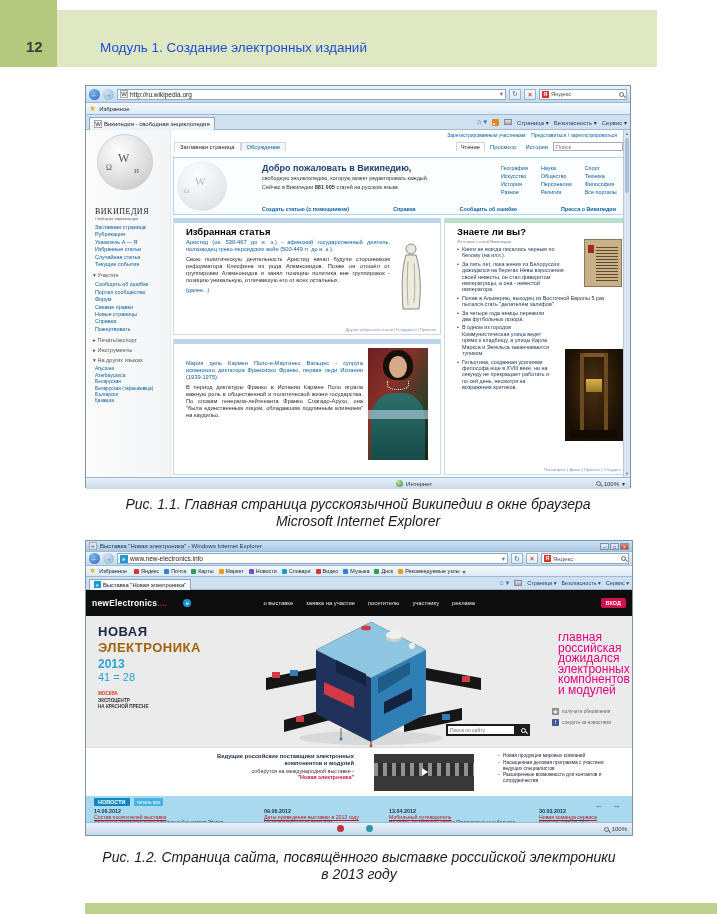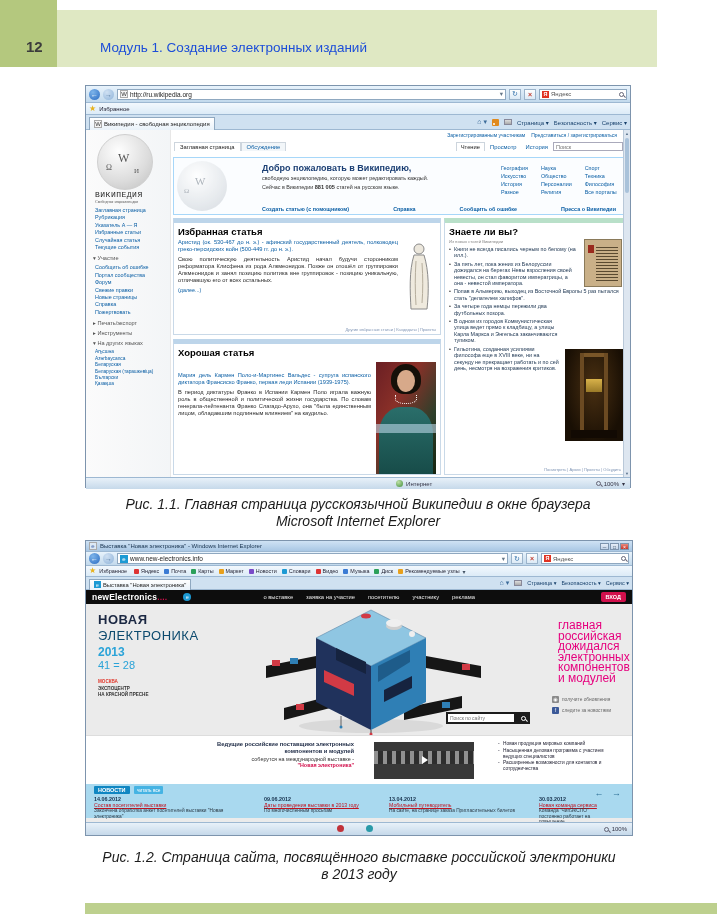--- a/index.html
+++ b/index.html
@@ -39,21 +39,21 @@
 .rssic:after{content:'';position:absolute;left:1px;bottom:1px;width:2px;height:2px;background:#fff;border-radius:50%}
 .prn{width:8px;height:6px;background:linear-gradient(#ddd,#aaa);border:1px solid #889}
 .wc{display:flex;gap:1px;margin-left:auto}
 .wc span{width:9px;height:7px;border:1px solid #7d94ad;background:linear-gradient(#e6eef7,#c3d4e8);font-size:5px;line-height:6px;text-align:center;color:#345}
 .wc .cl{background:linear-gradient(#e98a7e,#c8372a);color:#fff}
 
 .wcontent{position:relative;height:347px;background:#fff;overflow:hidden}
 .sb{position:absolute;left:0;top:0;width:85px;height:100%;background:linear-gradient(90deg,#fbfbfb,#f3f5f7);border-right:1px solid #e7e7e7;padding:4px 0 0 7px}
 .wlogo{width:56px;height:56px;border-radius:50%;background:radial-gradient(circle at 38% 30%,#fefefe,#dcdcdc 60%,#bfbfbf);border:1px solid #cfcfcf;margin-left:4px;position:relative;color:#555}
 .wlogo i{position:absolute;font-style:normal;font-family:"Liberation Serif",serif}
-.wmark{font-family:Liberation Mono, monospace;font-size:8px;letter-spacing:.5px;color:#222;margin:0 0 0 2px}
+.wmark{font-family:Liberation Serif, serif;font-size:8px;letter-spacing:.5px;color:#222;margin:17px 0 0 2px}
 .wmsub{font-family:"Liberation Serif",serif;font-size:4px;color:#555;margin-left:2px}
 .snav{display:flex;flex-direction:column;margin:3px 0 0 2px}
 .snav a{font-size:5.4px;line-height:7.4px;color:#0b5fa5;text-decoration:none}
 .langs a{font-size:4.8px;line-height:6.4px}
 .shead{font-size:5.6px;color:#555;margin:4px 0 0 0}
 .wmain{position:absolute;left:86px;top:0;right:7px;bottom:0}
 .pers{position:absolute;right:6px;top:2px;display:flex;gap:6px}
 .pers a{font-size:5px;color:#0b5fa5;text-decoration:none}
 .ptabs{position:absolute;left:2px;top:12px;display:flex}
 .ptabs span{font-size:5.8px;padding:1px 5px;border:1px solid #cdd5dd;border-bottom:none;color:#0b5fa5;background:#f2f6f9}
@@ -67,21 +67,21 @@
 .wglobe i{position:absolute;font-style:normal;font-family:"Liberation Serif",serif}
 .wel-center{position:absolute;left:88px;top:5px;width:225px;text-align:left}
 .wel-t{font-size:9px;font-weight:bold;color:#1b3f74}
 .wel-s{font-size:5.4px;color:#333;margin-top:2px}
 .wel-c{font-size:5.4px;color:#333;margin-top:3px}
 .wel-c b{font-size:5.6px}
 .portals{position:absolute;left:327px;top:6px;display:grid;grid-template-rows:repeat(4,8px);grid-auto-flow:column;column-gap:13px}
 .portals a{font-size:5.4px;color:#0b5fa5;text-decoration:none;line-height:8px}
 .qlinks{position:absolute;left:88px;right:8px;bottom:2px;display:flex;justify-content:space-between}
 .qlinks a{font-size:5.4px;font-weight:bold;color:#0b5fa5;text-decoration:none}
-.wbox{position:absolute;background:#fff;border:1px solid #c9d9e8;border-top:5px solid #bdd5ea;padding:2px 4px}
+.wbox{position:absolute;background:#fff;border:1px solid #c9d9e8;border-top:5px solid #bdd5ea;padding:2px 12px}
 .wbox.green{border-top-color:#b9e0c9}
 .wbox h3{font-size:9.5px;color:#000;margin:1px 0 2px}
 .wbox p{font-size:5.7px;line-height:7px;color:#2b2b2b;margin-bottom:3px;text-align:justify}
 .blue{color:#0b5fa5}
 .more{font-size:5.4px;color:#0b5fa5}
 .boxfoot{position:absolute;right:4px;bottom:2px;font-size:4px;color:#7f95b5}
 .statue{float:right;margin:2px 0 2px 4px}
 .cphoto{float:right;width:60px;height:112px;margin:2px 0 2px 5px;position:relative;overflow:hidden;background:linear-gradient(120deg,#6a1f24,#8a3028 35%,#2e3f2a 70%,#15240f)}
 .cphoto div{position:absolute}
 .ch{left:15px;top:2px;width:30px;height:30px;background:#151009;border-radius:50% 50% 42% 42%}
@@ -111,30 +111,30 @@
 .favlinks{display:flex;align-items:center;gap:5px;margin-left:4px}
 .favlink{display:inline-flex;align-items:center;gap:2px;font-size:5.4px;color:#223;white-space:nowrap}
 .fico{width:5px;height:5px;border-radius:1px;display:inline-block}
 .favlink:nth-child(6n+1) .fico{background:#d33}
 .favlink:nth-child(6n+2) .fico{background:#3a7bd4}
 .favlink:nth-child(6n+3) .fico{background:#2ca05a}
 .favlink:nth-child(6n+4) .fico{background:#e8a01c}
 .favlink:nth-child(6n+5) .fico{background:#7a4bc8}
 .favlink:nth-child(6n+6) .fico{background:#1c9ad4}
 .site{position:relative;height:232px;background:#ebebeb;overflow:hidden}
-.nblack{height:14px;background:#0d0d0d;display:flex;align-items:center;padding:0 6px;gap:16px}
+.nblack{height:26px;background:#0d0d0d;display:flex;align-items:center;padding:0 6px;gap:16px}
 .nlogo{color:#fff;font-weight:bold;font-size:8.5px;letter-spacing:.2px}
 .nlogo b{color:#d2104c;font-size:8.5px}
 .nbadge{width:8px;height:8px;border-radius:50%;background:#1c9ad4;color:#fff;font-size:5px;line-height:8px;text-align:center}
 .nnav{display:flex;gap:13px;margin-left:56px}
 .nnav a{color:#e8e8e8;font-size:5.8px;text-decoration:none;white-space:nowrap}
 .nlogin{margin-left:auto;background:#d2104c;color:#fff;font-size:5.5px;font-weight:bold;padding:2px 5px;border-radius:2px}
 .hero{position:relative;height:131px;background:#ebebeb}
 .ht1{position:absolute;left:12px;top:8px;font-size:13px;font-weight:bold;color:#1a2742;letter-spacing:.5px}
-.ht2{position:absolute;left:12px;top:24px;font-size:13px;font-weight:normal;color:#0c4a6e;letter-spacing:.5px}
+.ht2{position:absolute;left:12px;top:24px;font-size:13px;font-weight:bold;color:#a16207;letter-spacing:.5px}
 .hyr{position:absolute;left:12px;top:41px;font-size:12px;font-weight:bold;color:#2aa3d8}
 .hdt{position:absolute;left:12px;top:55px;font-size:11px;color:#2aa3d8}
 .hcity{position:absolute;left:12px;top:75px;font-size:4.6px;font-weight:bold;color:#e03428}
 .hvenue{position:absolute;left:12px;top:82px;display:flex;flex-direction:column}
 .hvenue span{font-size:4.6px;font-weight:bold;color:#333;line-height:6px}
 .tagline{position:absolute;left:472px;top:16px;display:flex;flex-direction:column}
 .tagline span{font-size:12px;font-weight:normal;color:#e6007e;line-height:10.5px}
 .social{position:absolute;left:466px;top:92px;display:flex;flex-direction:column;gap:4px}
 .social .srow{display:flex;align-items:center;gap:3px;font-size:4.8px;color:#666}
 .sic{width:7px;height:7px;border-radius:1px;background:#8a8a8a;color:#fff;font-size:5px;line-height:7px;text-align:center}
@@ -311,21 +311,20 @@
             <path d="M12 14 C7 30 8 50 9 68 L25 68 C27 50 27 30 22 14 Z" fill="#efeade" stroke="#8a8a8a" stroke-width="1"></path>
             <path d="M14 20 C13 35 13 50 14 64 M20 22 C21 36 21 50 20 62" stroke="#b5ad9c" fill="none" stroke-width="1"></path>
           </svg>
           <p><span class="blue">Аристид (ок. 530-467 до н. э.) - афинский государственный деятель, полководец греко-персидских войн (500-449 гг. до н. э.).</span></p>
           <p>Свою политическую деятельность Аристид начал будучи сторонником реформатора Клисфена из рода Алкмеонидов. Позже он отошёл от группировки Алкмеонидов и занял позицию политика вне группировок - позицию уникальную, отличавшую его от всех остальных.</p>
           <a class="more">(далее...)</a>
           <div class="boxfoot">Другие избранные статьи | Кандидаты | Проекты</div>
         </div>
 
         <div class="wbox" style="left:1px;top:209px;width:268px;height:136px">
-          <h3>Хорошая статья</h3>
           <div class="cphoto">
             <div class="ch"></div>
             <div class="cf"></div>
             <div class="cn"></div>
             <div class="cd"></div>
             <div class="cs"></div>
           </div>
           <p style="margin-top:14px"><span class="blue">Мария дель Кармен Поло-и-Мартинес Вальдес - супруга испанского диктатора Франсиско Франко, первая леди Испании (1939-1975).</span></p>
           <p>В период диктатуры Франко в Испании Кармен Поло играла важную роль в общественной и политической жизни государства. По словам генерала-лейтенанта Франко Слагадо-Арухо, она "была единственным лицом, обладавшим подлинным влиянием" на каудильо.</p>
         </div>

